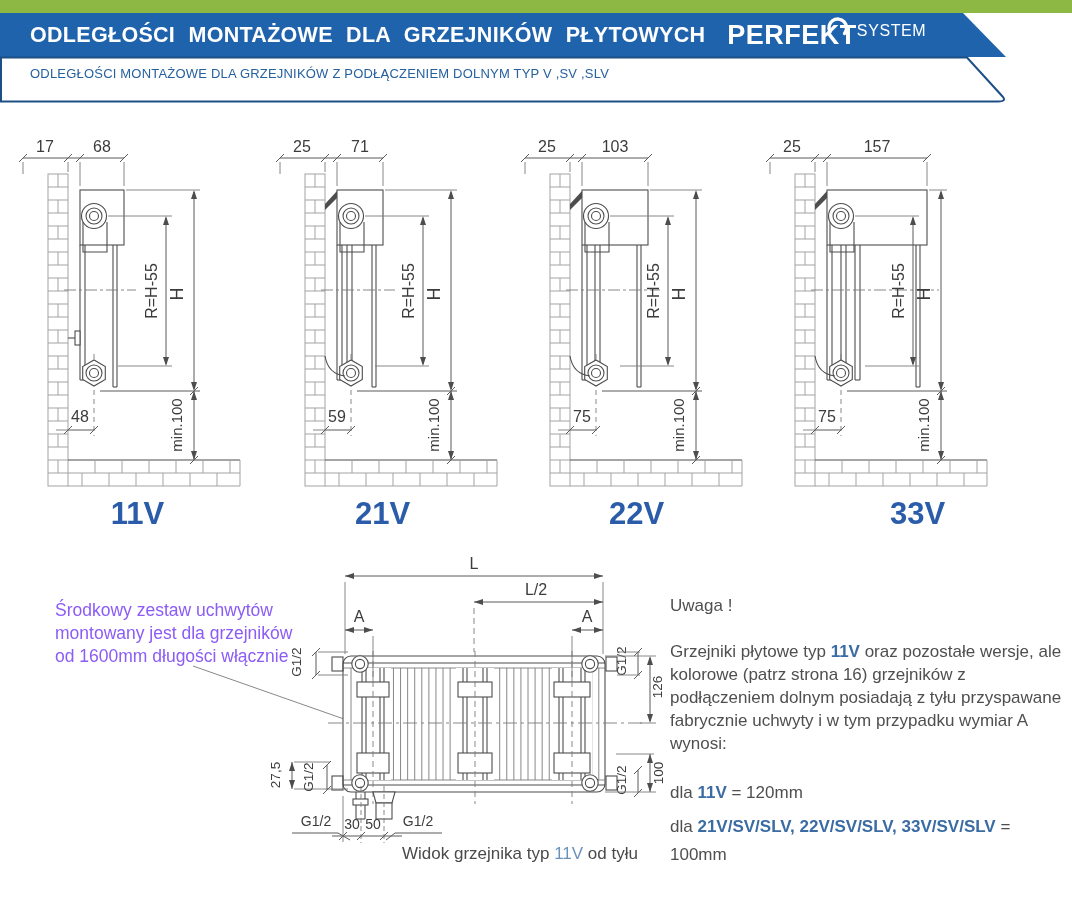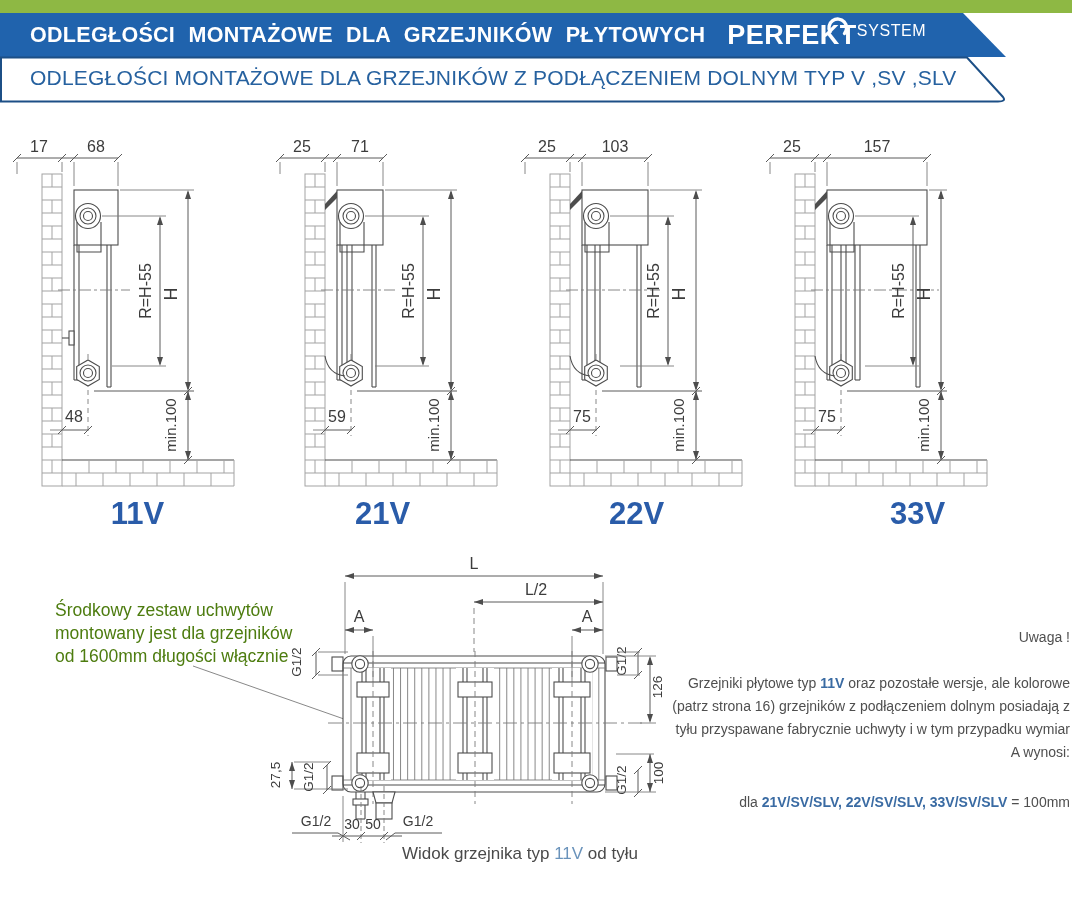--- a/index.html
+++ b/index.html
@@ -8,29 +8,29 @@
   #green-bar{position:absolute;left:0;top:0;width:1072px;height:13px;background:#8eb844;}
   #banner1{position:absolute;left:0;top:13px;width:1012px;height:44px;background:#2063ad;
            clip-path:polygon(0 0,963px 0,1006px 100%,0 100%);
            display:flex;align-items:center;padding-left:30px;box-sizing:border-box;color:#fff;}
   #banner1-text{font-size:21.5px;font-weight:700;letter-spacing:.3px;word-spacing:7px;white-space:nowrap;}
   #logo{display:flex;align-items:flex-start;margin-left:22px;position:relative;}
   #brand{font-size:27px;font-weight:700;letter-spacing:.5px;line-height:1;}
   #brand-sub{font-size:16px;font-weight:400;letter-spacing:.6px;padding-bottom:2px;}
   #swoosh{position:absolute;left:99px;top:-10px;}
   #banner2-bg{position:absolute;left:0;top:56px;}
-  #banner2-text{position:absolute;left:30px;top:66px;font-size:21px;color:#26619f;
+  #banner2-text{position:absolute;left:30px;top:66px;font-size:13px;color:#26619f;
                 letter-spacing:.2px;white-space:nowrap;}
   .dia{position:absolute;top:128px;width:245px;height:372px;}
   .dlabel{position:absolute;top:496px;width:245px;text-align:center;
           font-size:31px;font-weight:700;color:#2a5ca9;}
-  #note-left{position:absolute;left:55px;top:599px;font-size:17.5px;line-height:23px;color:#4d7c0f;}
+  #note-left{position:absolute;left:55px;top:599px;font-size:17.5px;line-height:23px;color:#8b5cf6;}
   #backview{position:absolute;left:180px;top:556px;width:500px;height:340px;}
-  #note-right{position:absolute;left:670px;top:626px;width:400px;font-size:14px;
-              line-height:23px;color:#4f4f4f;text-align:right;}
+  #note-right{position:absolute;left:670px;top:594px;width:400px;font-size:17px;
+              line-height:23px;color:#4f4f4f;}
   #uwaga{margin-bottom:23px;}
   #para{margin-bottom:24px;}
   .rule{margin-bottom:6px;line-height:28px;}
   .blue{color:#3a6ba3;font-weight:700;}
   
   svg .dr{stroke:#4d4d4d;stroke-width:1.1;fill:none;}
   svg .dim{stroke:#5b5b5b;stroke-width:1;fill:none;}
   svg .thin{stroke:#7a7a7a;stroke-width:.9;fill:none;}
   svg .brick{stroke:#a3a3a3;stroke-width:1;fill:none;}
   svg .fill{fill:#4d4d4d;stroke:none;}
@@ -51,21 +51,21 @@
       </svg>
       <span id="brand-sub">SYSTEM</span>
     </span>
   </div>
 
   <svg id="banner2-bg" width="1040" height="47" viewBox="0 0 1040 47">
     <path d="M1,1.5 L967,1.5 L1003,41 Q1006.5,45.5 998,45.5 L1,45.5 Z" fill="#ffffff" stroke="#1c4f86" stroke-width="2"></path>
   </svg>
   <div id="banner2-text">ODLEGŁOŚCI MONTAŻOWE DLA GRZEJNIKÓW Z PODŁĄCZENIEM DOLNYM TYP V ,SV ,SLV</div>
 
-  <div class="dia" id="dia0" style="left:2px"><svg width="245" height="372" viewBox="0 0 245 372">
+  <div class="dia" id="dia0" style="left:8px"><svg width="245" height="372" viewBox="0 0 245 372">
         <g>
           <rect x="40" y="46" width="20" height="312" class="brick"></rect>
           <line x1="40" y1="59" x2="60" y2="59" class="brick"></line>
           <line x1="40" y1="72" x2="60" y2="72" class="brick"></line>
           <line x1="40" y1="85" x2="60" y2="85" class="brick"></line>
           <line x1="40" y1="98" x2="60" y2="98" class="brick"></line>
           <line x1="40" y1="111" x2="60" y2="111" class="brick"></line>
           <line x1="40" y1="124" x2="60" y2="124" class="brick"></line>
           <line x1="40" y1="137" x2="60" y2="137" class="brick"></line>
           <line x1="40" y1="150" x2="60" y2="150" class="brick"></line>
@@ -775,15 +775,16 @@
           <text x="238" y="270" font-size="14" text-anchor="middle">G1/2</text>
           <line x1="215" y1="277" x2="262" y2="277" class="dim"></line>
           <line x1="215" y1="277" x2="206" y2="284" class="dim"></line>
         </g>
         <text x="222" y="303" font-size="17" text-anchor="start"><tspan fill="#4a4a4a">Widok grzejnika typ </tspan><tspan fill="#6a93bb">11V</tspan><tspan fill="#4a4a4a"> od tyłu</tspan></text>
       </svg></div>
 
   <div id="note-right">
     <div id="uwaga">Uwaga !</div>
     <div id="para"><span>Grzejniki płytowe typ </span><span class="blue">11V</span><span> oraz pozostałe wersje, ale kolorowe (patrz strona 16) grzejników z podłączeniem dolnym posiadają z tyłu przyspawane fabrycznie uchwyty i w tym przypadku wymiar A wynosi:</span></div>
+    <div class="rule"><span>dla </span><span class="blue">11V</span><span> = 120mm</span></div>
     <div class="rule"><span>dla </span><span class="blue">21V/SV/SLV, 22V/SV/SLV, 33V/SV/SLV</span><span> = 100mm</span></div>
   </div>
 </div>
 
 </body></html>

